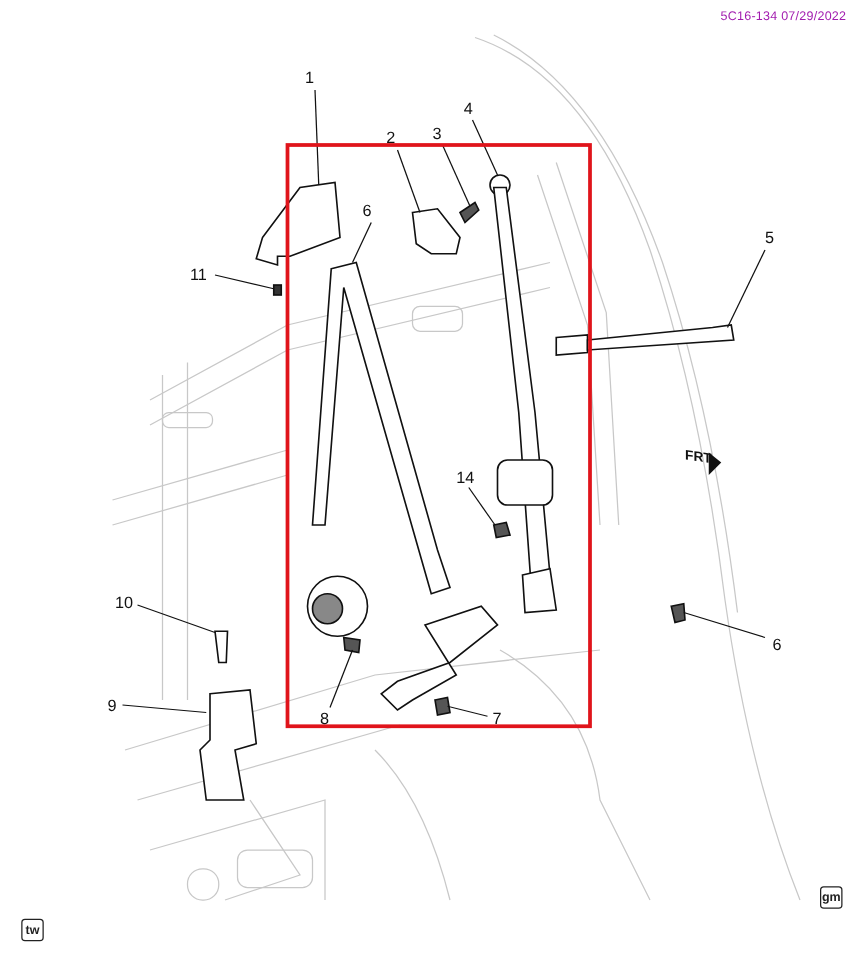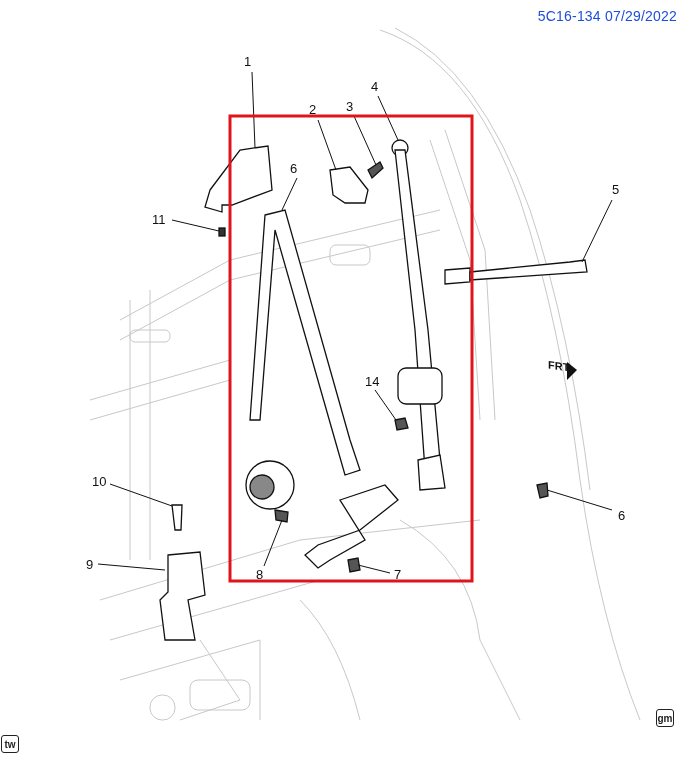--- a/index.html
+++ b/index.html
@@ -1,17 +1,17 @@
 <!DOCTYPE html>
 <html><head>
 <meta charset="utf-8">
 <style>
   html, body { margin:0; padding:0; background:#ffffff; }
   body { width:691px; height:768px; position:relative; overflow:hidden; font-family:"Liberation Sans", sans-serif; }
-  .header-code { position:absolute; top:8px; right:14px; font-size:14px; color:#1d4ed8; letter-spacing:0.2px; }
+  .header-code { position:absolute; top:8px; right:14px; font-size:10px; color:#a21caf; letter-spacing:0.2px; }
   svg.art { position:absolute; left:0; top:0; }
   .callout { position:absolute; font-size:13px; color:#111; font-weight:500; }
   .badge { position:absolute; width:18px; height:18px; border:1.5px solid #222; border-radius:3px; font-size:10px; font-weight:bold; display:flex; align-items:center; justify-content:center; color:#222; box-sizing:border-box; }
   .frt { position:absolute; left:548px; top:360px; font-size:11px; font-weight:bold; color:#111; transform:skewY(8deg); }
 </style>
 </head>
 <body>
 
 <div class="header-code">5C16-134 07/29/2022</div>
 
@@ -108,14 +108,14 @@
 <div class="callout" style="left:394px;top:567px;">7</div>
 <div class="callout" style="left:256px;top:567px;">8</div>
 <div class="callout" style="left:86px;top:557px;">9</div>
 <div class="callout" style="left:92px;top:474px;text-align:right;">10</div>
 <div class="callout" style="left:152px;top:212px;">11</div>
 <div class="callout" style="left:290px;top:161px;">6</div>
 <div class="callout" style="left:365px;top:374px;">14</div>
 
 <div class="frt">FRT</div>
 
-<div class="badge" style="left:1px;top:735px;">tw</div>
+<div class="badge" style="left:17px;top:735px;">tw</div>
 <div class="badge" style="left:656px;top:709px;">gm</div>
 
 </body></html>

